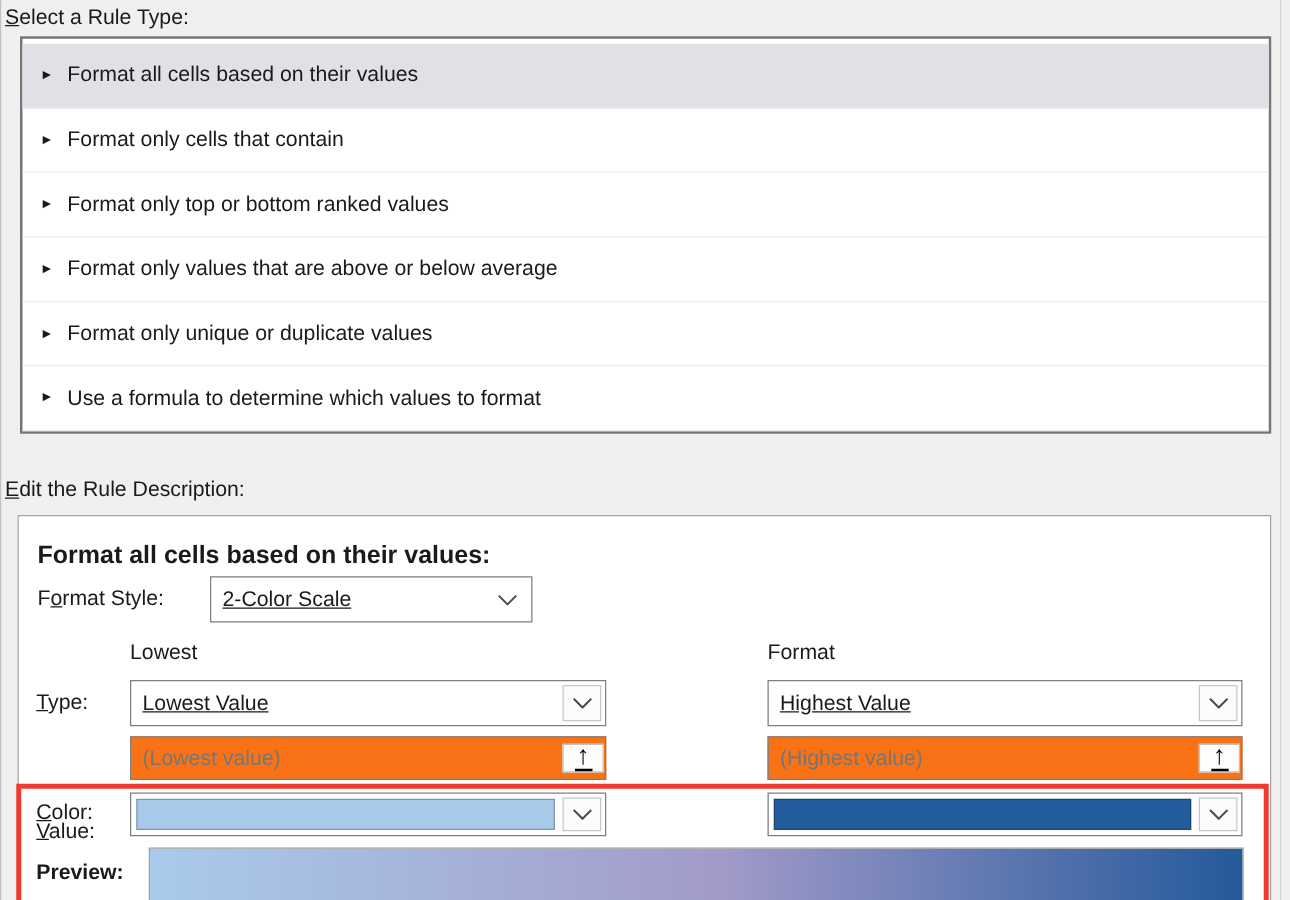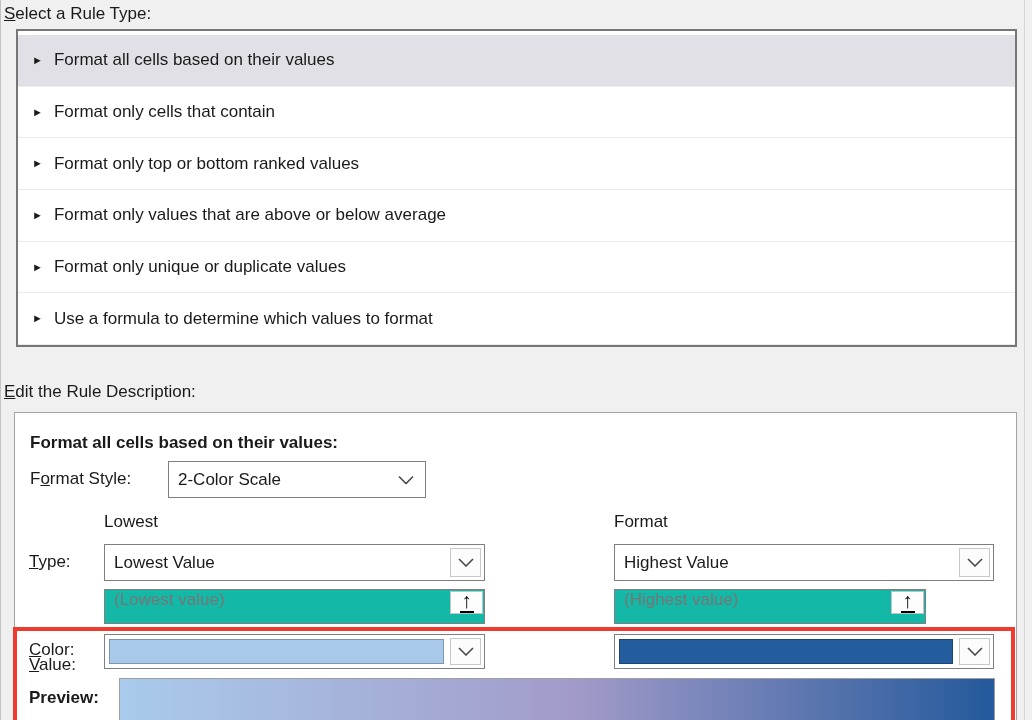--- a/index.html
+++ b/index.html
@@ -18,43 +18,43 @@
   .rule-list{position:absolute;left:16px;top:29px;width:1001px;height:318px;background:#ffffff;
              border:2px solid #767676;box-sizing:border-box;padding-top:4px;}
   .rule-item{height:51.7px;display:flex;align-items:center;padding-left:14px;
              border-bottom:1px solid #ebebeb;font-size:17px;box-sizing:border-box;cursor:default;}
   .rule-item.selected{background:#e0e0e6;}
   .marker{font-size:11px;margin-right:11px;line-height:1;}
 
   
   .panel{position:absolute;left:14px;top:412px;width:1003px;height:330px;background:#ffffff;
          border:1px solid #a3a3a3;box-sizing:border-box;}
-  .panel-title{position:absolute;left:15px;top:20px;font-size:17px;font-weight:bold;}
+  .panel-title{position:absolute;left:15px;top:20px;font-size:20px;font-weight:bold;}
   .fs-label{position:absolute;left:15px;top:56px;font-size:17px;text-align:center;}
   .col-header{position:absolute;top:99px;font-size:17px;}
   .col-min{left:89px;} .col-max{left:599px;}
   .row-label{position:absolute;left:14px;font-size:17px;}
   .lbl-type{top:139px;} .lbl-value{top:194px;margin-top:48px;} .lbl-color{top:227px;}
   .lbl-preview{top:275px;font-weight:bold;}
 
   .combo{position:absolute;box-sizing:border-box;background:#ffffff;border:1px solid #7f7f7f;
-         font-size:17px;display:flex;align-items:center;cursor:default;}
+         font-size:17px;display:flex;align-items:center;cursor:default;text-decoration:underline;}
   .combo .text{padding-left:9px;white-space:nowrap;}
   .chev-plain{position:absolute;right:11px;top:50%;transform:translateY(-50%);display:flex;}
   .chev-btn{position:absolute;right:3px;top:3px;bottom:3px;width:31px;background:#fcfcfc;
             border:1px solid #c8c8c8;box-sizing:border-box;display:flex;align-items:center;
             justify-content:center;cursor:pointer;}
   .fs-combo{left:153px;top:48px;width:258px;height:37px;}
   .type-combo-min{left:89px;top:131px;width:381px;height:37px;}
   .type-combo-max{left:599px;top:131px;width:380px;height:37px;}
 
-  .value-field{position:absolute;box-sizing:border-box;background:#14b8a6;border:1px solid #7f7f7f;
-               display:flex;align-items:flex-start;}
+  .value-field{position:absolute;box-sizing:border-box;background:#f97316;border:1px solid #7f7f7f;
+               display:flex;align-items:center;}
   .vf-min{left:89px;top:176px;width:381px;height:35px;}
-  .vf-max{left:599px;top:176px;width:312px;height:35px;}
+  .vf-max{left:599px;top:176px;width:380px;height:35px;}
   .value-field input{flex:1;border:none;outline:none;background:transparent;font-size:17px;
                      padding:0 0 0 9px;color:#1a1a1a;font-family:"Liberation Sans",sans-serif;min-width:0;}
   .value-field input::placeholder{color:#767676;opacity:1;}
   .collapse-btn{width:33px;margin:1px;background:#fdfdfd;border:1px solid #c2c2c2;box-sizing:border-box;
                 display:flex;flex-direction:column;align-items:center;justify-content:center;cursor:pointer;}
   .collapse-btn .up{font-size:21px;font-weight:900;line-height:18px;color:#000;}
   .collapse-btn .bar{width:14px;height:2px;background:#000;margin-top:1px;}
 
   .color-combo{position:absolute;box-sizing:border-box;background:#ffffff;border:1px solid #7f7f7f;cursor:pointer;}
   .cc-min{left:89px;top:221px;width:381px;height:35px;}

